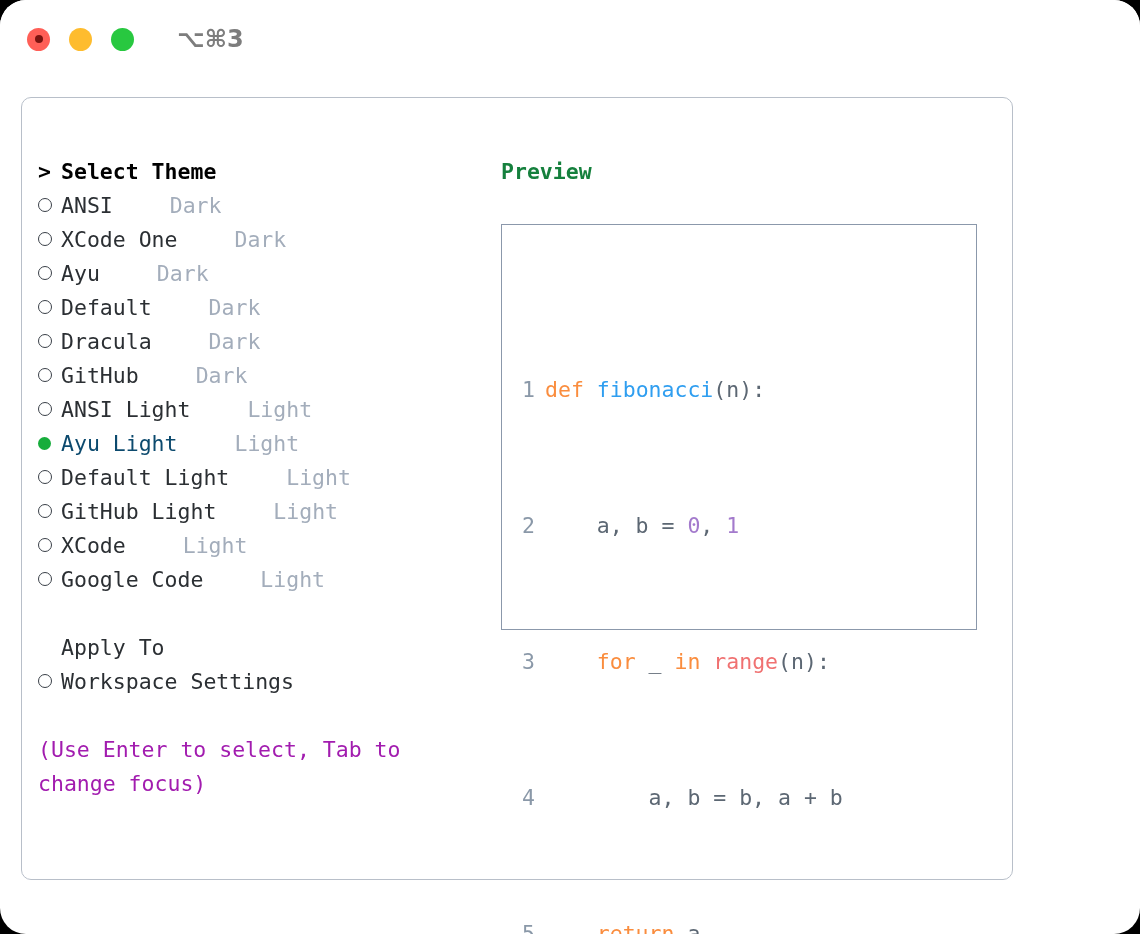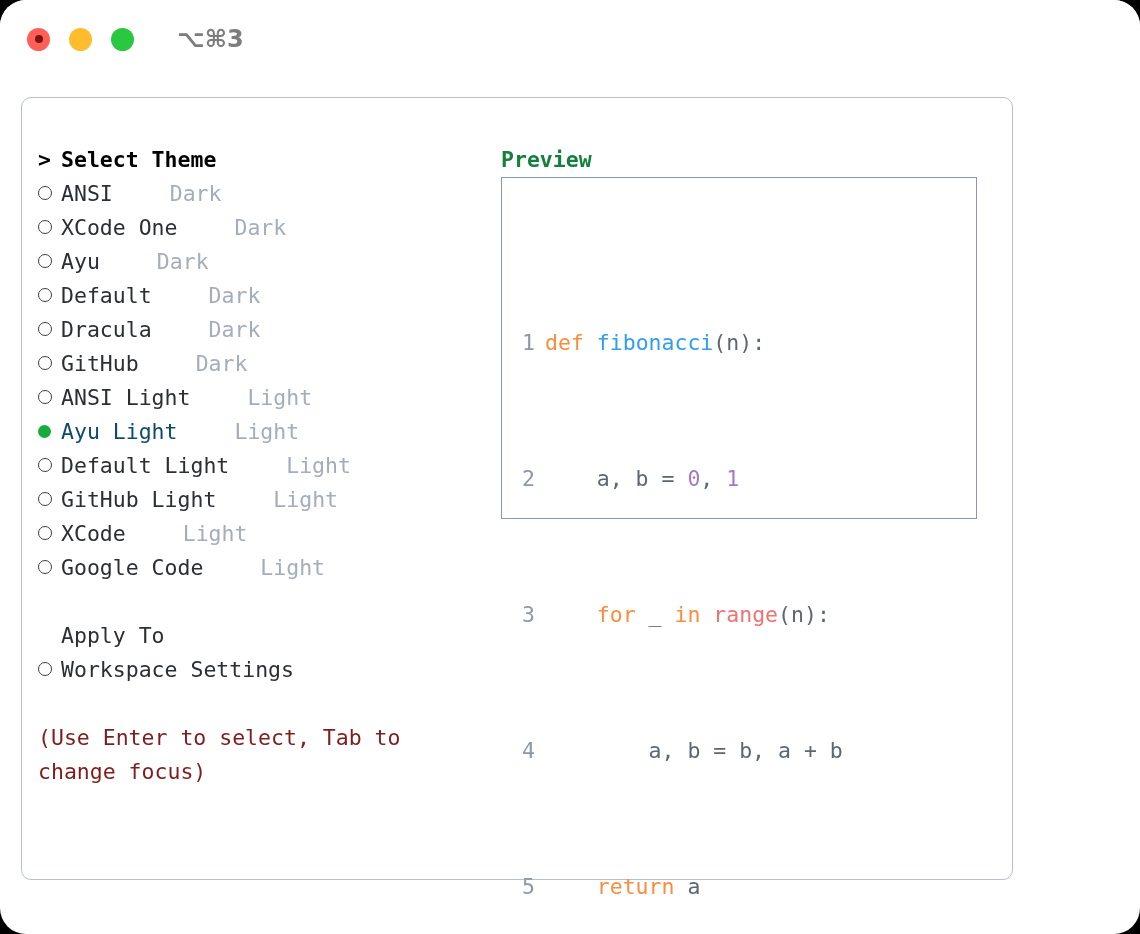--- a/index.html
+++ b/index.html
@@ -70,21 +70,21 @@
     left: 21px; top: 97px;
     width: 992px;
     height: 783px;
     border: 1.5px solid #b8bfc9;
     border-radius: 10px;
     background: #ffffff;
   }
 
   .columns {
     position: absolute;
-    left: 0; top: 0;
+    left: 0; top: 12px;
     width: 100%;
     height: 100%;
   }
 
   
   .left-col {
     position: absolute;
     left: 16px;
     top: 45px;
     width: 440px;
@@ -127,21 +127,21 @@
 
   .item-selected { color: #0c4a6e; }
   .tag { color: #a3adbb; margin-left: 44px; }
 
   .section-gap { height: 34px; }
 
   .hint {
     margin-top: 34px;
     font-size: 21.5px;
     line-height: 34px;
-    color: #7f1d1d;
+    color: #a21caf;
     width: 415px;
     white-space: pre-wrap;
   }
 
   
   .right-col {
     position: absolute;
     left: 479px;
     top: 45px;
     width: 490px;
@@ -149,22 +149,23 @@
 
   .preview-title {
     font-size: 21.5px;
     line-height: 34px;
     font-weight: 700;
     color: #15803d;
     white-space: pre;
   }
 
   .preview-box {
+    margin-top: 35px;
     width: 476px;
-    height: 342px;
+    height: 406px;
     border: 1.5px solid #8b98ab;
     background: #ffffff;
     position: relative;
   }
 
   .code {
     position: absolute;
     left: 15px;
     top: 46px;
     font-size: 21.5px;

